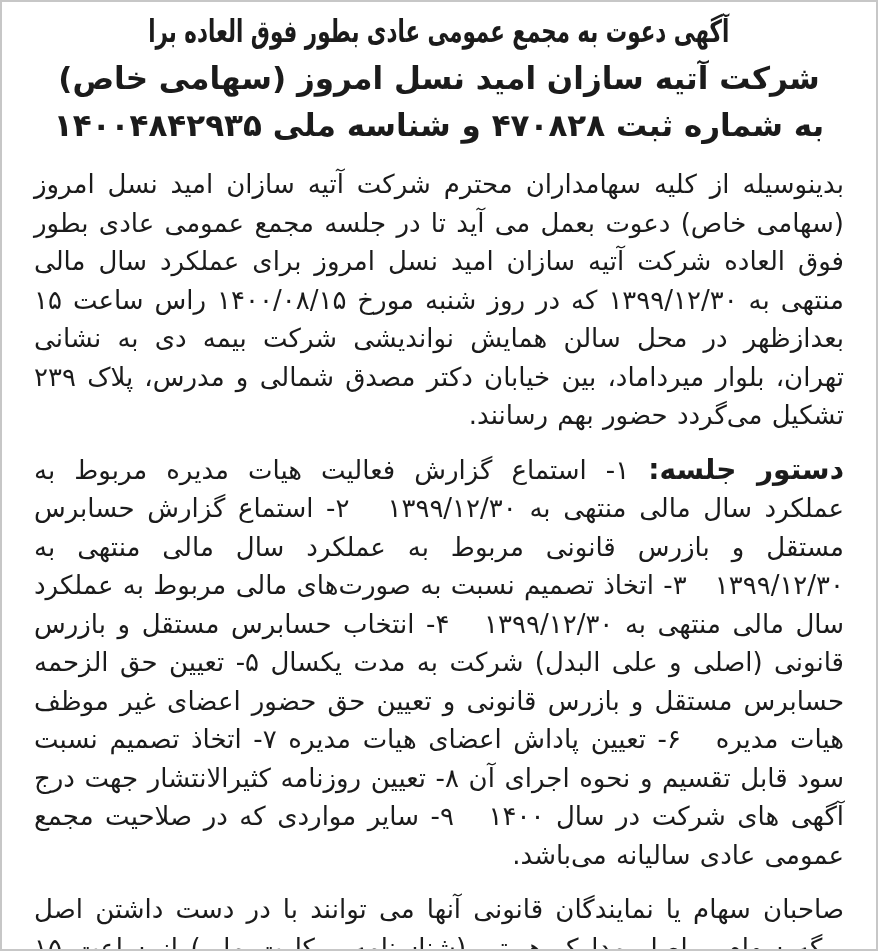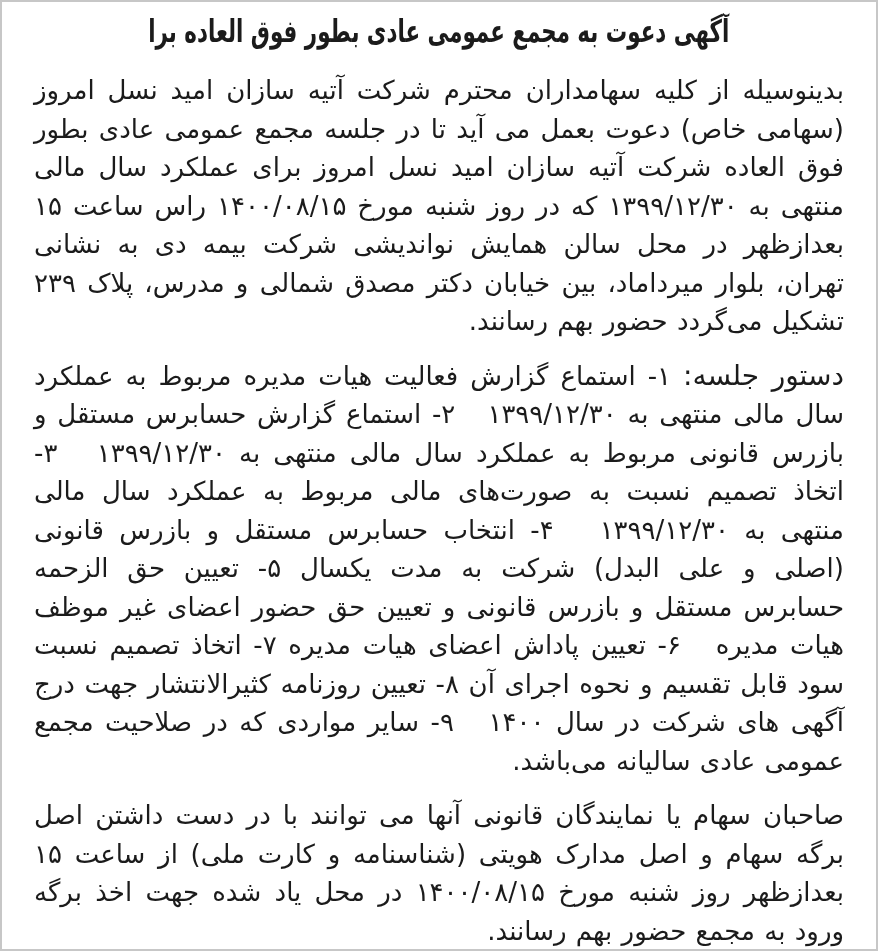--- a/index.html
+++ b/index.html
@@ -35,30 +35,32 @@
   main{display:block;}
   .par{
     margin:16px;
     font-size:26px;
     line-height:38.5px;
     text-align:justify;
     text-justify:inter-word;
     word-spacing:1px;
   }
   .agenda-label{
-    font-weight:normal;
+    font-weight:bold;
     font-size:28px;
   }
 </style>
 </head>
 <body>
 
 <div class="page" dir="rtl">
   <header>
     <div class="hline fit" style="transform: scaleX(0.690164);">آگهی دعوت به مجمع عمومی عادی بطور فوق العاده  برای سال مالی ۱۳۹۹/۱۲/۳۰</div>
+    <div class="hline fit">شرکت آتیه سازان امید نسل امروز (سهامی خاص)</div>
+    <div class="hline fit">به شماره ثبت ۴۷۰۸۲۸ و شناسه ملی ۱۴۰۰۴۸۴۲۹۳۵</div>
   </header>
 
   <main>
     <p class="par">بدینوسیله از کلیه سهامداران محترم شرکت آتیه سازان امید نسل امروز (سهامی خاص) دعوت بعمل می آید تا در جلسه مجمع عمومی عادی بطور فوق العاده شرکت آتیه سازان امید نسل امروز برای عملکرد سال مالی منتهی به ۱۳۹۹/۱۲/۳۰ که در روز شنبه مورخ ۱۴۰۰/۰۸/۱۵ راس ساعت ۱۵ بعدازظهر در محل سالن همایش نواندیشی شرکت بیمه دی به نشانی تهران، بلوار میرداماد، بین خیابان دکتر مصدق شمالی و مدرس، پلاک ۲۳۹ تشکیل می‌گردد حضور بهم رسانند.</p>
 
     <p class="par"><span class="agenda-label">دستور جلسه:</span> <span>۱- استماع گزارش فعالیت هیات مدیره مربوط به عملکرد سال مالی منتهی به ۱۳۹۹/۱۲/۳۰ &nbsp; ۲- استماع گزارش حسابرس مستقل و بازرس قانونی مربوط به عملکرد سال مالی منتهی به ۱۳۹۹/۱۲/۳۰ &nbsp; ۳- اتخاذ تصمیم نسبت به صورت‌های مالی مربوط به عملکرد سال مالی منتهی به ۱۳۹۹/۱۲/۳۰ &nbsp; ۴- انتخاب حسابرس مستقل و بازرس قانونی (اصلی و علی البدل) شرکت به مدت یکسال ۵- تعیین حق الزحمه حسابرس مستقل و بازرس قانونی و تعیین حق حضور اعضای غیر موظف هیات مدیره &nbsp; ۶- تعیین پاداش اعضای هیات مدیره ۷- اتخاذ تصمیم نسبت سود قابل تقسیم و نحوه اجرای آن ۸- تعیین روزنامه کثیرالانتشار جهت درج آگهی های شرکت در سال ۱۴۰۰ &nbsp; ۹- سایر مواردی که در صلاحیت مجمع عمومی عادی سالیانه می‌باشد.</span></p>
 
     <p class="par">صاحبان سهام یا نمایندگان قانونی آنها می توانند با در دست داشتن اصل برگه سهام و اصل مدارک هویتی (شناسنامه و کارت ملی) از ساعت ۱۵ بعدازظهر روز شنبه مورخ ۱۴۰۰/۰۸/۱۵ در محل یاد شده جهت اخذ برگه ورود به مجمع حضور بهم رسانند.</p>
   </main>
 

